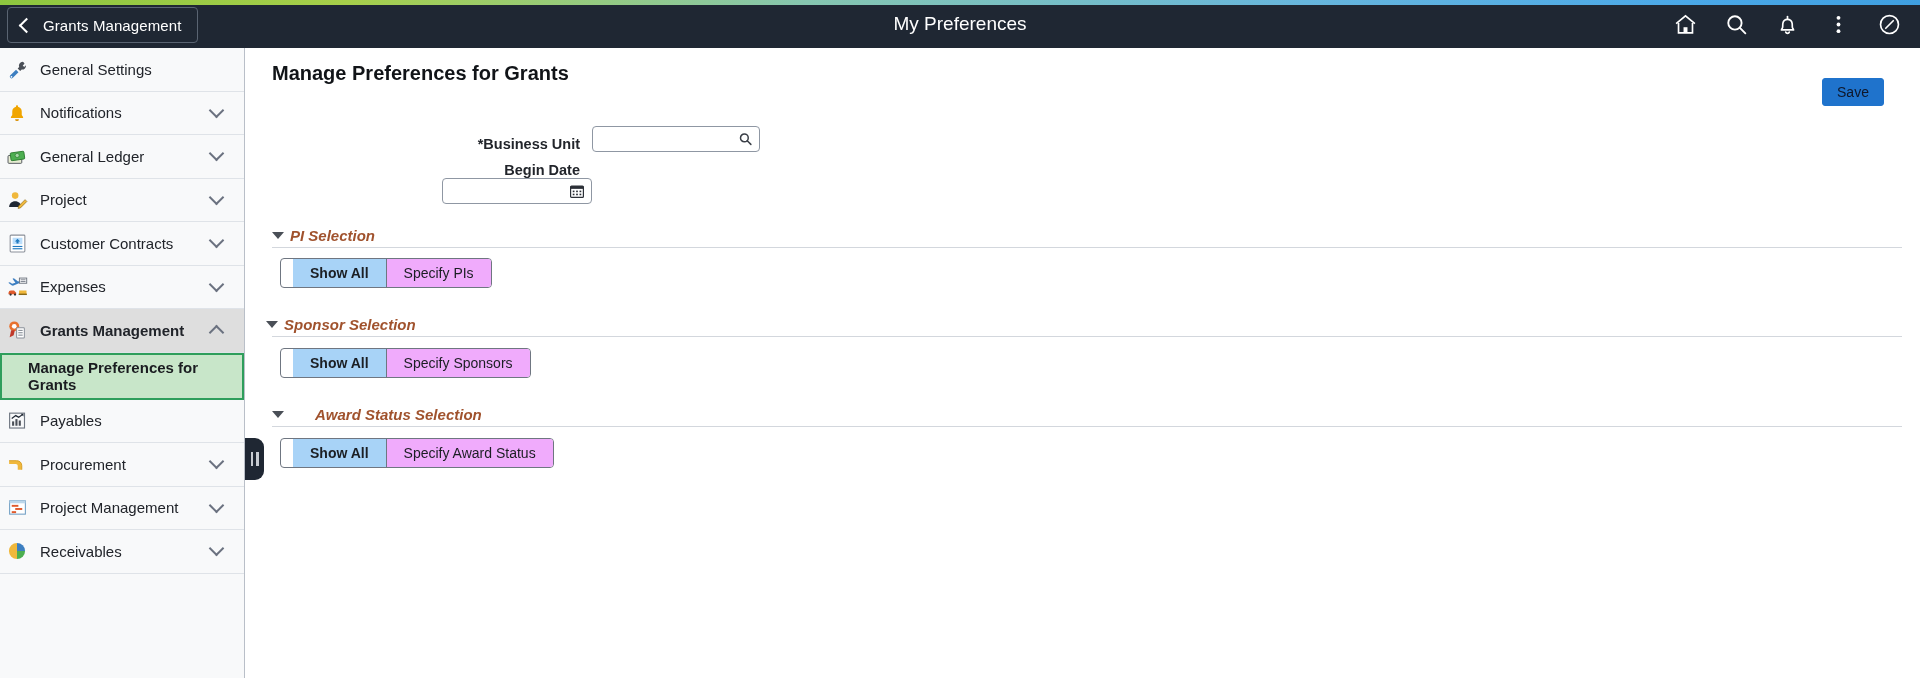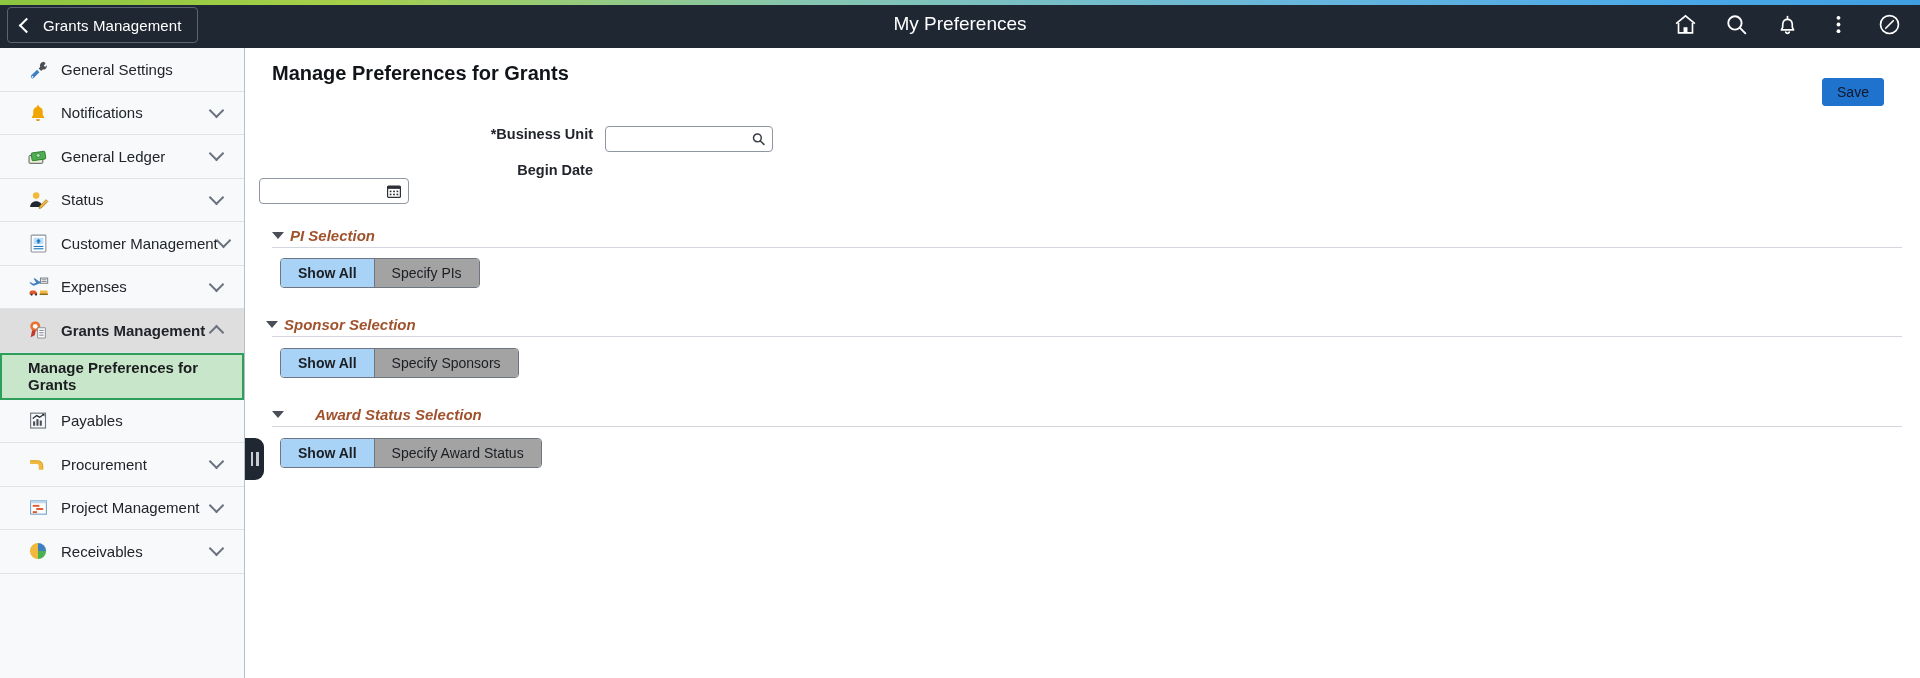--- a/index.html
+++ b/index.html
@@ -70,21 +70,21 @@
     position: absolute; top: 48px; left: 0;
     width: 245px; height: 630px;
     background: #f8f9fa;
     border-right: 1px solid #b9bfc8;
     overflow: hidden;
   }
   .nav-item {
     position: relative;
     height: 43.5px;
     display: flex; align-items: center;
-    padding-left: 26px;
+    padding-left: 5px;
     border-bottom: 1px solid #dfe3e8;
     font-size: 15px;
     color: #21242a;
     cursor: pointer;
     background: #f8f9fa;
   }
   .nav-item.expanded { background: #dedede; font-weight: bold; }
   .nav-icon {
     width: 24px; height: 24px;
     margin-right: 11px;
@@ -150,21 +150,21 @@
     border: 1px solid #1f73cc;
     border-radius: 3px;
     font-size: 14px;
     font-family: "Liberation Sans", sans-serif;
     cursor: pointer;
   }
 
   
   .form-row {
     position: absolute;
-    display: flex; align-items: flex-start; padding-left: 13px;
+    display: flex; align-items: flex-end;
   }
   .f-label {
     width: 346px;
     text-align: right;
     font-size: 14.5px;
     font-weight: bold;
     color: #22252b;
     padding-right: 12px;
   }
   .f-input-wrap {
@@ -216,30 +216,31 @@
     display: flex;
     border-radius: 4px;
     overflow: hidden;
     border: 1px solid #6f7681;
   }
   .tg-btn {
     height: 28px;
     padding: 0 17px;
     font-size: 14px;
     font-family: "Liberation Sans", sans-serif;
-    background: #a3a3a3;
+    background: #f0abfc;
     color: #1b1e23;
     border: none;
     cursor: pointer;
     white-space: nowrap;
   }
   .tg-btn.sel {
     background: #a8d3f7;
     font-weight: bold;
     border-right: 1px solid #6f7681;
+    margin-left: 12px;
   }
 </style>
 </head>
 <body>
 
 <div class="grad-strip"></div>
 
 <div class="header">
   <div class="header-title">My Preferences</div>
 
@@ -312,35 +313,35 @@
   </div>
 
   <div class="nav-item">
     <span class="nav-icon">
       <svg width="22" height="22" viewBox="0 0 24 24">
         <circle cx="10" cy="7.2" r="3.6" fill="#f0b83c"></circle>
         <path d="M3.4 19.6c0-3.7 2.9-6.3 6.6-6.3s6.6 2.6 6.6 6.3z" fill="#1f2733"></path>
         <path d="M13.8 18.6 20.8 11.6l2 2-7 7-2.6.6z" fill="#f0b83c" stroke="#8a6a18" stroke-width=".7"></path>
       </svg>
     </span>
-    <span class="nav-label">Status</span>
+    <span class="nav-label">Project</span>
     <span class="chev"></span>
   </div>
 
   <div class="nav-item">
     <span class="nav-icon">
       <svg width="21" height="21" viewBox="0 0 24 24">
         <rect x="3.6" y="2.4" width="16.8" height="19.2" rx="1" fill="#ffffff" stroke="#8a9099" stroke-width="1.2"></rect>
         <rect x="6.4" y="5.4" width="11.2" height="7.4" fill="#bbdefb"></rect>
         <path d="M9 9.6 12 6.6l3 3h-1.8v2.4h-2.4V9.6z" fill="#1f7ac0"></path>
         <line x1="6.4" y1="15.4" x2="17.6" y2="15.4" stroke="#1f7ac0" stroke-width="1.3"></line>
         <line x1="6.4" y1="18" x2="17.6" y2="18" stroke="#1f7ac0" stroke-width="1.3"></line>
       </svg>
     </span>
-    <span class="nav-label">Customer Management</span>
+    <span class="nav-label">Customer Contracts</span>
     <span class="chev"></span>
   </div>
 
   <div class="nav-item">
     <span class="nav-icon">
       <svg width="23" height="23" viewBox="0 0 24 24">
         <path d="M2.4 8.2 4 7.6l2.4 1.6 3.4-1.2-3-4.2 1.4-.5 4.4 3.6 1.6-.6a.9.9 0 0 1 .6 1.7l-7.6 3.1-1.4-.3z" fill="#3d7fc1"></path>
         <rect x="14" y="3.2" width="7.6" height="5.4" fill="#ffffff" stroke="#6f7681" stroke-width="1"></rect>
         <line x1="15.2" y1="5" x2="20.4" y2="5" stroke="#6f7681" stroke-width=".9"></line>
         <line x1="15.2" y1="6.8" x2="20.4" y2="6.8" stroke="#6f7681" stroke-width=".9"></line>

